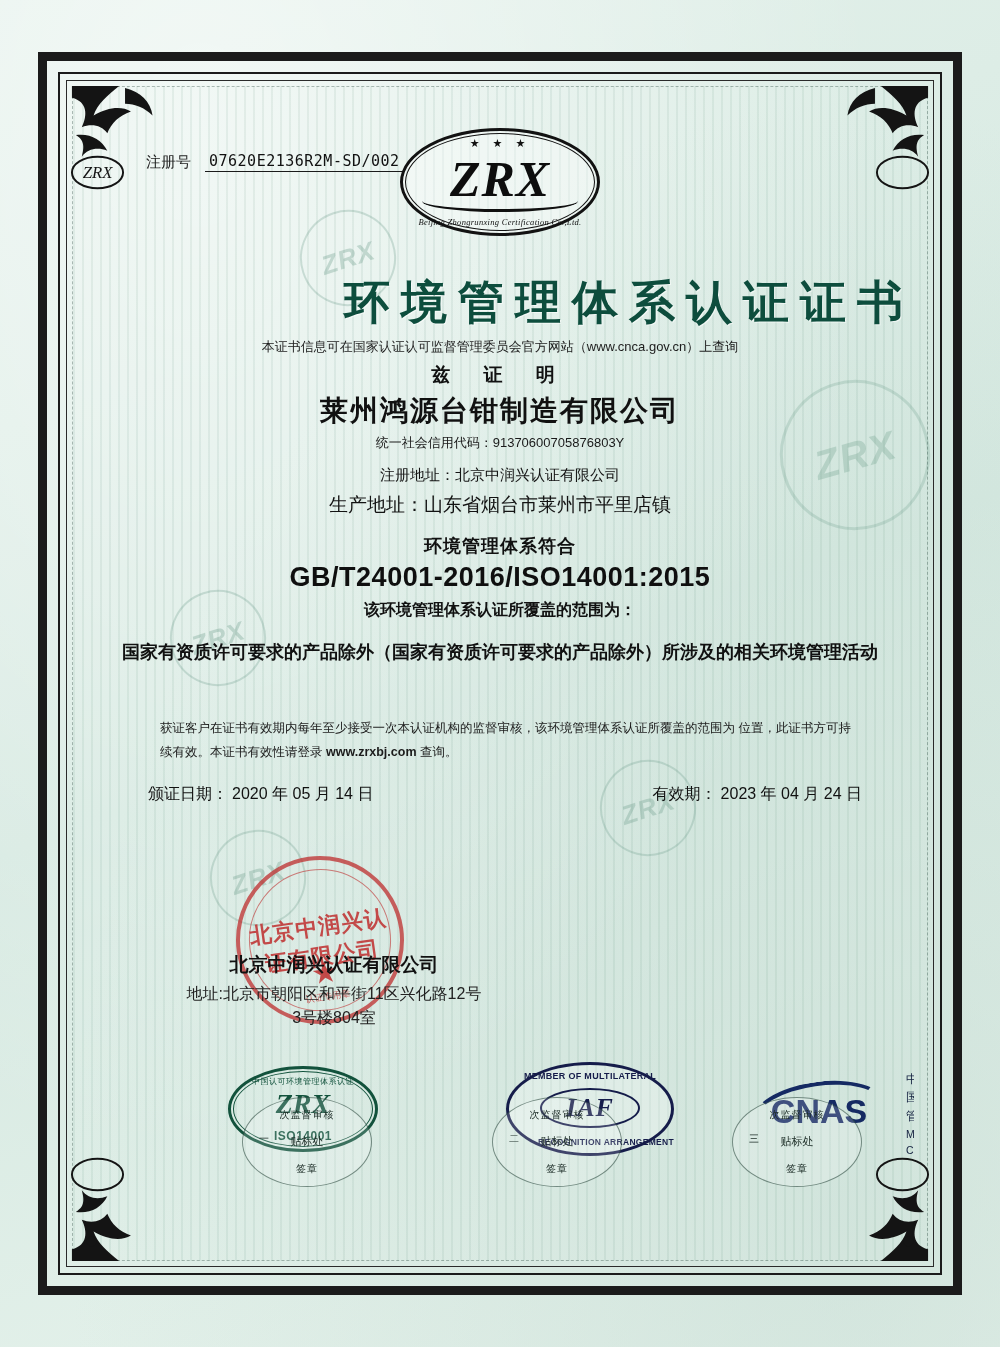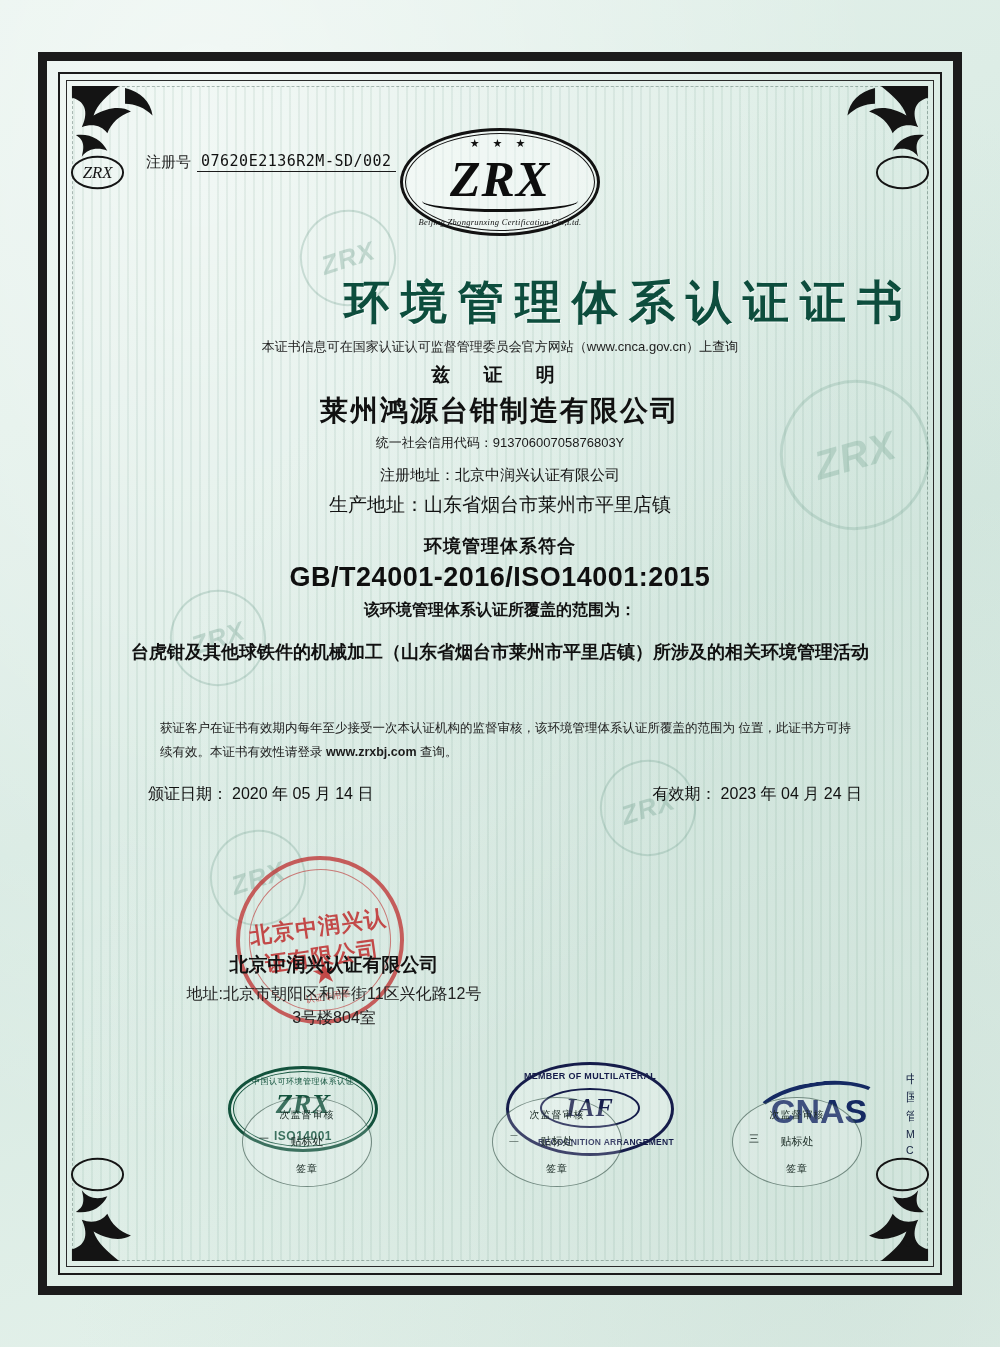--- a/index.html
+++ b/index.html
@@ -79,21 +79,21 @@
     border: 3px solid rgba(120,165,148,0.28);
     display: flex; align-items: center; justify-content: center;
     font-size: 40px; font-style: italic;
     color: rgba(110,158,140,0.3);
     transform: rotate(-16deg);
   }
 
   
   .reg-row {
     position: absolute; left: 60px; top: 52px;
-    display: flex; align-items: flex-end; gap: 6px;
+    display: flex; align-items: flex-end; gap: 14px;
   }
   .reg-label { font-size: 15px; color: #1d1d1d; font-family: "Liberation Serif", serif; }
   .reg-value {
     font-size: 15px; color: #111; letter-spacing: 0.5px;
     font-family: "DejaVu Sans Mono", monospace;
     border-bottom: 1px solid #1b1b1b; padding: 0 4px 1px 4px; min-width: 190px;
   }
 
   
   .logo {
@@ -407,21 +407,21 @@
     <div class="title-main">环境管理体系认证证书</div>
     <div class="title-note">本证书信息可在国家认证认可监督管理委员会官方网站（www.cnca.gov.cn）上查询</div>
     <div class="zi-zheng-ming">兹 证 明</div>
     <div class="company">莱州鸿源台钳制造有限公司</div>
     <div class="credit">统一社会信用代码：91370600705876803Y</div>
     <div class="addr1">注册地址：北京中润兴认证有限公司</div>
     <div class="addr2">生产地址：山东省烟台市莱州市平里店镇</div>
     <div class="conform">环境管理体系符合</div>
     <div class="standard">GB/T24001-2016/ISO14001:2015</div>
     <div class="scope-lead">该环境管理体系认证所覆盖的范围为：</div>
-    <div class="scope-body">台虎钳及其他球铁件的机械加工（山东省烟台市莱州市平里店镇）所涉及的相关环境管理活动</div>
+    <div class="scope-body">国家有资质许可要求的产品除外（国家有资质许可要求的产品除外）所涉及的相关环境管理活动</div>
 
     <div class="fineprint">
       <span>获证客户在证书有效期内每年至少接受一次本认证机构的监督审核，该环境管理体系认证所覆盖的范围为</span>
       <span>位置，此证书方可持续有效。本证书有效性请登录</span>
       <b>www.zrxbj.com</b>
       <span>查询。</span>
     </div>
 
     <div class="dates">
       <div class="date-item">

